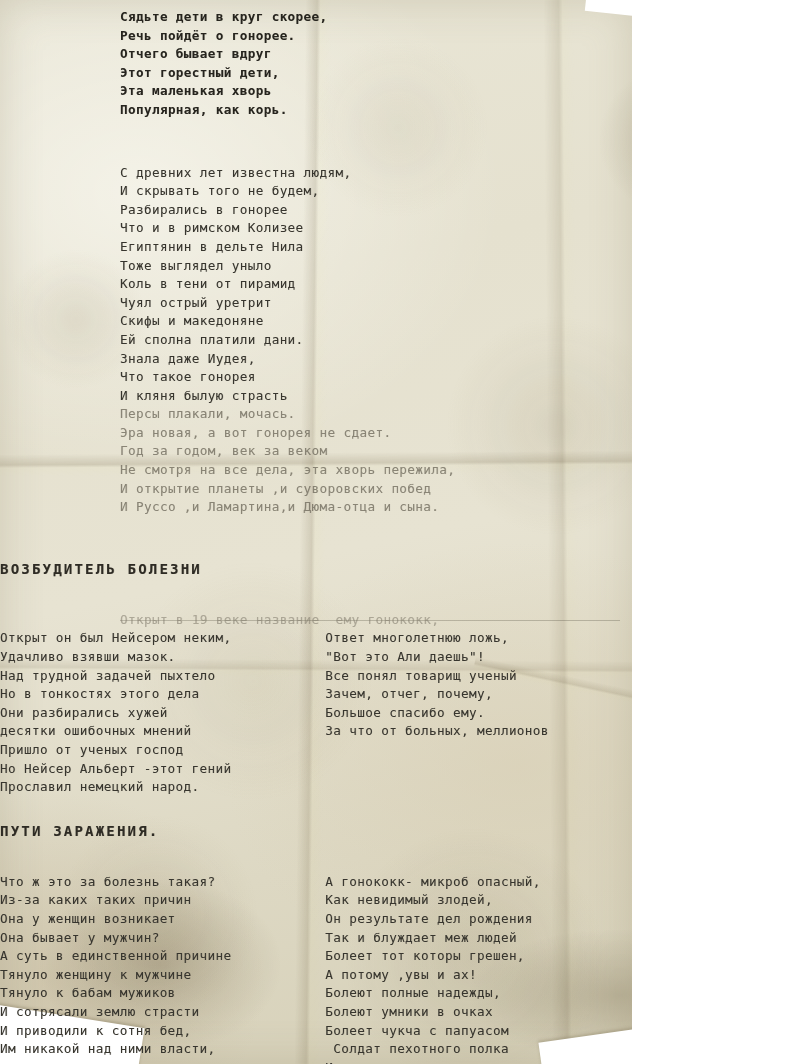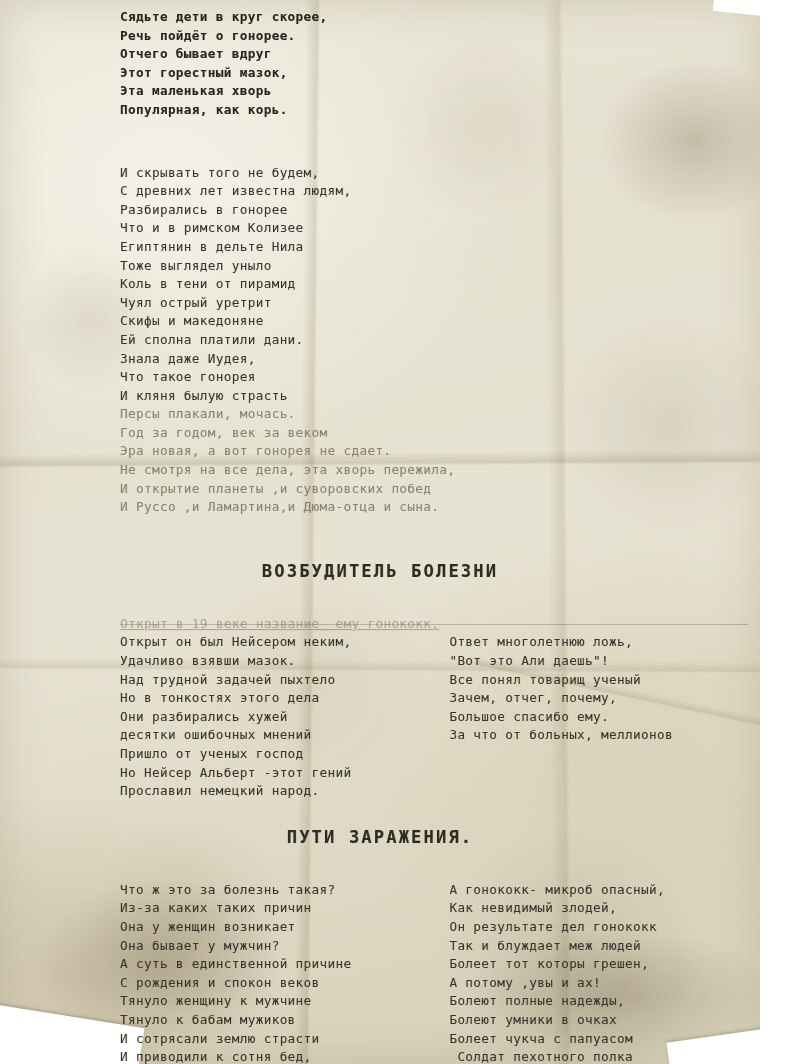--- a/index.html
+++ b/index.html
@@ -10,21 +10,21 @@
   body {
     width: 800px;
     height: 1064px;
     overflow: hidden;
     font-family: "DejaVu Sans Mono", monospace;
   }
 
   
   #sheet {
     position: relative;
-    width: 760px;
+    width: 632px;
     height: 1064px;
     background:
       radial-gradient(ellipse 520px 400px at 22% 18%, rgba(255,255,250,0.55) 0%, rgba(255,255,250,0.0) 70%),
       radial-gradient(ellipse 420px 320px at 82% 72%, rgba(215,205,178,0.55) 0%, rgba(215,205,178,0) 70%),
       radial-gradient(ellipse 300px 260px at 8% 92%, rgba(198,186,158,0.6) 0%, rgba(198,186,158,0) 72%),
       linear-gradient(168deg, #e9e6d6 0%, #e5e1cf 28%, #e7e3d2 52%, #ddd8c3 78%, #d6d0b8 100%);
     box-sizing: border-box;
     overflow: hidden;
   }
 
@@ -118,40 +118,39 @@
   .line {
     font-family: "DejaVu Sans Mono", monospace;
     font-size: 12.6px;
     line-height: 18.6px;
     letter-spacing: 0.4px;
     white-space: pre;
     color: #37352e;
     text-shadow: 0.4px 0.3px 0 rgba(60,56,44,0.22);
   }
   .faint { color: #6f6a5c; opacity: 0.78; }
-  .vfaint { color: #8a8475; opacity: 0.62; text-decoration: underline; }
+  .vfaint { color: #8a8475; opacity: 0.62; }
   .strong { color: #26241e; font-weight: bold; }
 
   .stanza { margin-bottom: 18px; }
 
   .heading {
-    text-align: center;
+    text-align: left;
     font-family: "DejaVu Sans Mono", monospace;
-    font-size: 17px;
+    font-size: 14px;
     letter-spacing: 2.2px;
     color: #2e2b24;
     font-weight: bold;
     text-shadow: 0.5px 0.3px 0 rgba(50,46,38,0.3);
   }
 
   .indent-main { padding-left: 120px; }
 
   .two-col {
     display: flex;
-    padding-left: 120px;
   }
   .col-left { width: 350px; }
   .col-right { width: 330px; }
   .spacer-md { height: 26px; }
   .spacer-lg { height: 34px; }
 
   .overstrike {
     position: relative;
   }
   .overstrike::after {
@@ -184,44 +183,44 @@
   <div class="smudge" style="left:40px; top:880px; width:240px; height:170px;"></div>
   <div class="smudge" style="left:470px; top:930px; width:300px; height:130px;"></div>
   <div class="edge-shadow"></div>
 
   <div id="content">
 
     <div class="block stanza indent-main">
       <div class="line strong">Сядьте дети в круг скорее,</div>
       <div class="line strong">Речь пойдёт о гонорее.</div>
       <div class="line strong">Отчего бывает вдруг</div>
-      <div class="line strong">Этот горестный мазок,</div>
+      <div class="line strong">Этот горестный дети,</div>
       <div class="line strong">Эта маленькая хворь</div>
       <div class="line strong">Популярная, как корь.</div>
     </div>
 
     <div class="spacer-md"></div>
 
     <div class="block stanza indent-main">
+      <div class="line">С древних лет известна людям,</div>
       <div class="line">И скрывать того не будем,</div>
-      <div class="line">С древних лет известна людям,</div>
       <div class="line">Разбирались в гонорее</div>
       <div class="line">Что и в римском Колизее</div>
       <div class="line">Египтянин в дельте Нила</div>
       <div class="line">Тоже выглядел уныло</div>
       <div class="line">Коль в тени от пирамид</div>
       <div class="line">Чуял острый уретрит</div>
       <div class="line">Скифы и македоняне</div>
       <div class="line">Ей сполна платили дани.</div>
       <div class="line">Знала даже Иудея,</div>
       <div class="line">Что такое гонорея</div>
       <div class="line">И кляня былую страсть</div>
       <div class="line faint">Персы плакали, мочась.</div>
+      <div class="line faint">Эра новая, а вот гонорея не сдает.</div>
       <div class="line faint">Год за годом, век за веком</div>
-      <div class="line faint">Эра новая, а вот гонорея не сдает.</div>
       <div class="line faint">Не смотря на все дела, эта хворь пережила,</div>
       <div class="line faint">И открытие планеты ,и суворовских побед</div>
       <div class="line faint">И Руссо ,и Ламартина,и Дюма-отца и сына.</div>
     </div>
 
     <div class="spacer-md"></div>
 
     <div class="block heading">ВОЗБУДИТЕЛЬ БОЛЕЗНИ</div>
 
     <div class="spacer-lg"></div>
@@ -258,32 +257,31 @@
 
     <div class="spacer-lg"></div>
 
     <div class="block two-col">
       <div class="col-left">
         <div class="line">Что ж это за болезнь такая?</div>
         <div class="line">Из-за каких таких причин</div>
         <div class="line">Она у женщин возникает</div>
         <div class="line">Она бывает у мужчин?</div>
         <div class="line">А суть в единственной причине</div>
-        <div class="line">С рождения и спокон веков</div>
         <div class="line">Тянуло женщину к мужчине</div>
         <div class="line">Тянуло к бабам мужиков</div>
         <div class="line">И сотрясали землю страсти</div>
         <div class="line">И приводили к сотня бед,</div>
         <div class="line">Им никакой над ними власти,</div>
 
       </div>
       <div class="col-right">
         <div class="line">А гонококк- микроб опасный,</div>
         <div class="line">Как невидимый злодей,</div>
-        <div class="line">Он результате дел гонококк</div>
+        <div class="line">Он результате дел рождения</div>
         <div class="line">Так и блуждает меж людей</div>
         <div class="line">Болеет тот которы грешен,</div>
         <div class="line">А потому ,увы и ах!</div>
         <div class="line">Болеют полные надежды,</div>
         <div class="line">Болеют умники в очках</div>
         <div class="line">Болеет чукча с папуасом</div>
         <div class="line"> Солдат пехотного полка</div>
         <div class="line">И ученик седьмого класса</div>
 
       </div>

